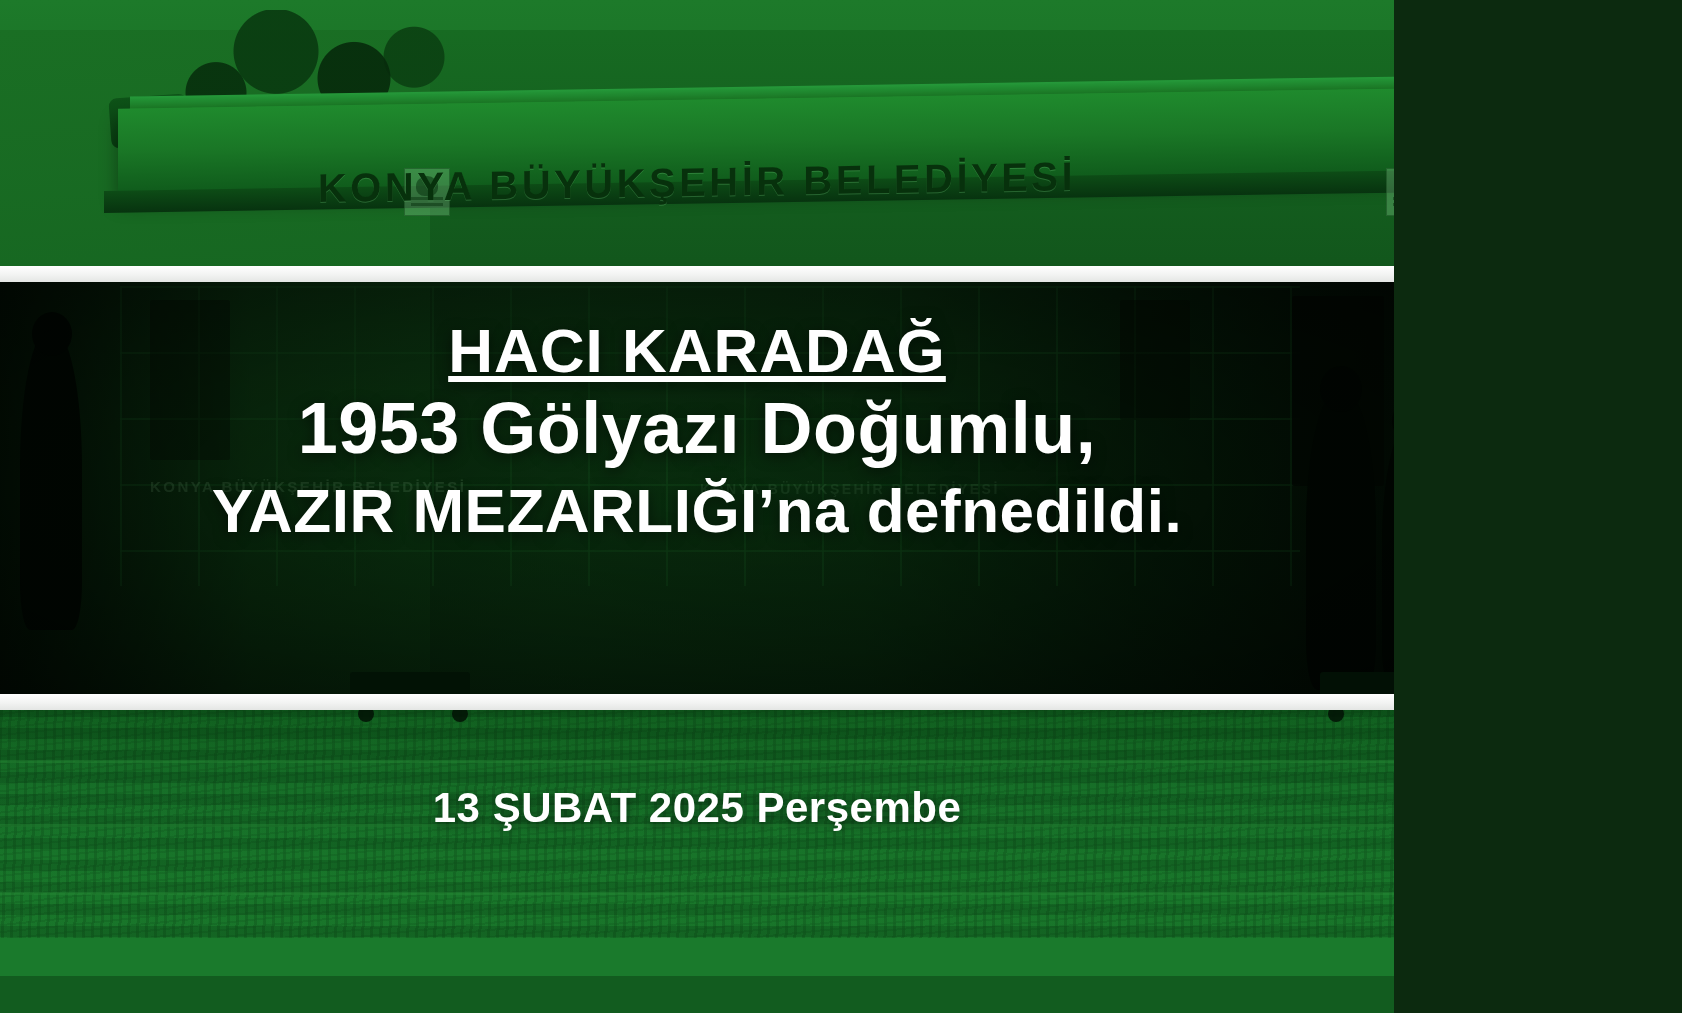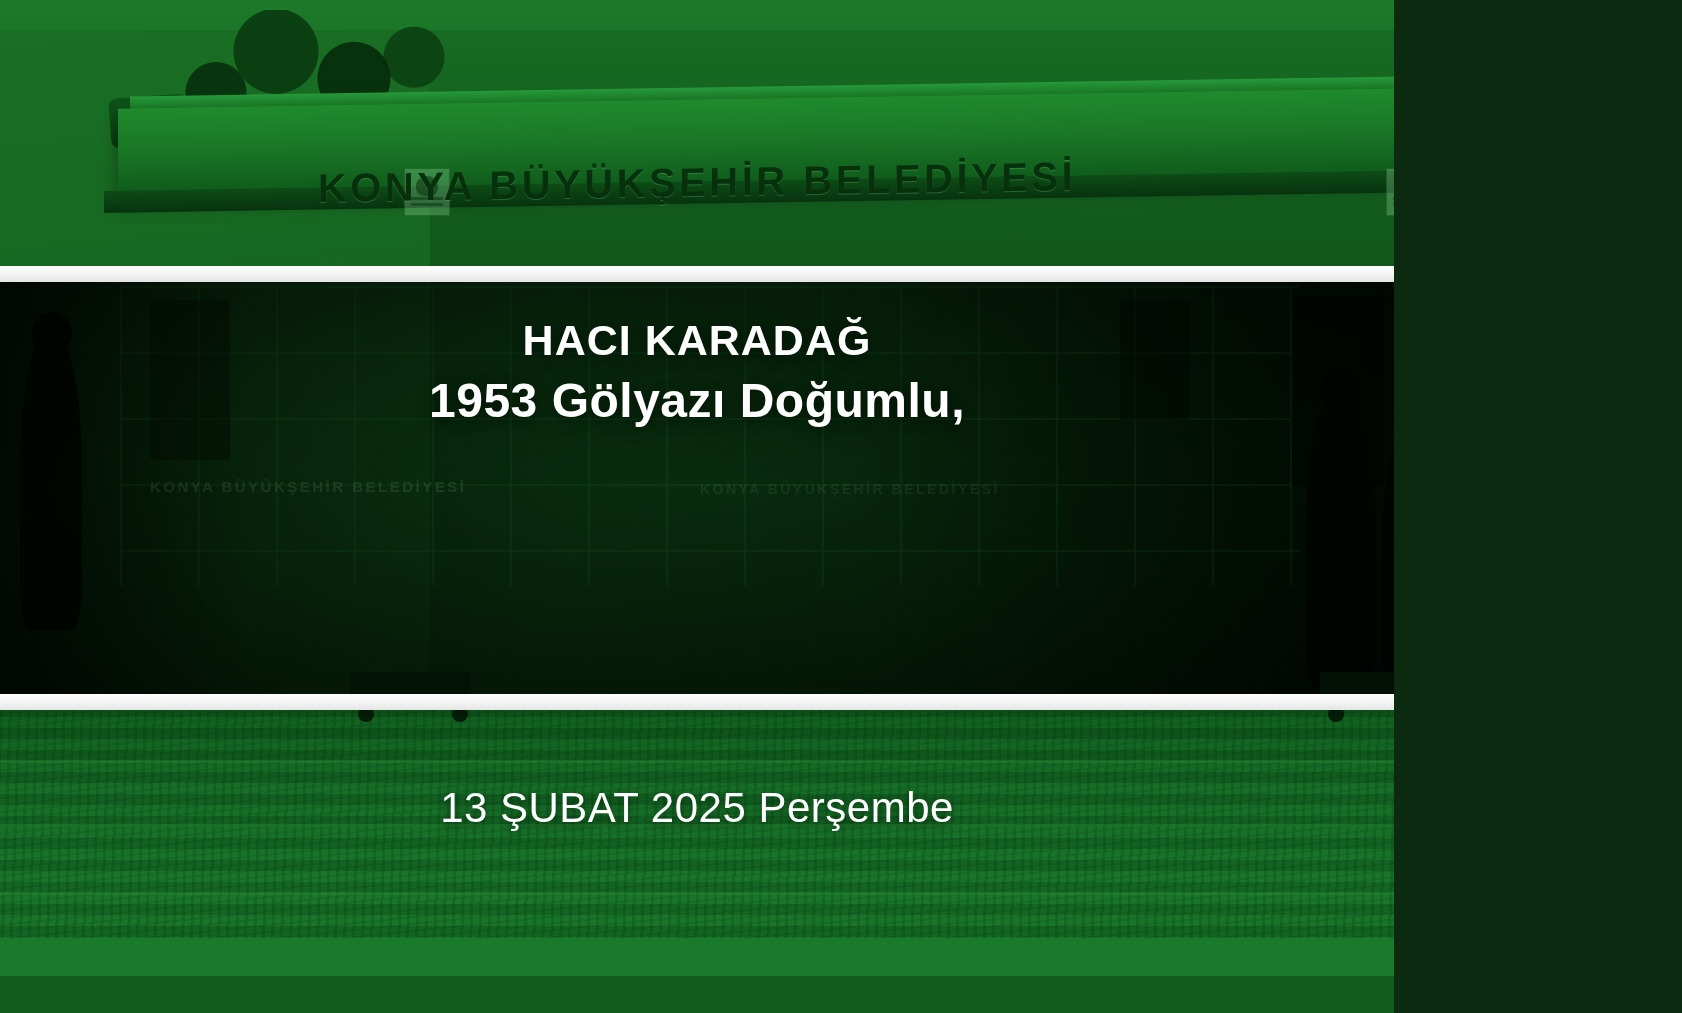--- a/index.html
+++ b/index.html
@@ -234,28 +234,28 @@
   .divider-1 { top:266px; height:16px; }
   .divider-2 { top:694px; height:16px; }
 
   
   .headline {
     position:absolute; left:0; top:318px; width:100%;
     text-align:center; color:#ffffff;
     font-weight:bold; line-height:1.06;
     text-shadow:0 3px 14px rgba(0,0,0,.55);
   }
-  .headline .l1 { font-size:43px; letter-spacing:1px; }
-  .headline .l2 { font-size:48px; letter-spacing:0.5px; margin-top:12px; }
+  .headline .l1 { font-size:62px; letter-spacing:1px;text-decoration:underline; }
+  .headline .l2 { font-size:72px; letter-spacing:0.5px; margin-top:6px; }
   .headline .l3 { font-size:62px; letter-spacing:0.5px; margin-top:12px; }
 
   .datebar {
     position:absolute; left:0; top:784px; width:100%;
     text-align:center; color:#ffffff;
-    font-size:42px; font-weight:normal; letter-spacing:0.5px;
+    font-size:42px; font-weight:bold; letter-spacing:0.5px;
     text-shadow:0 3px 12px rgba(0,0,0,.55);
   }
 </style>
 </head>
 <body>
 
 <div class="poster">
 
   <div class="photo">
     <div class="sky"></div>
@@ -328,17 +328,18 @@
     <div class="wheel w3"></div>
     <div class="wheel w4"></div>
   </div>
 
   <div class="divider divider-1"></div>
   <div class="divider divider-2"></div>
 
   <div class="headline">
     <div class="l1">HACI KARADAĞ</div>
     <div class="l2">1953 Gölyazı Doğumlu,</div>
+    <div class="l3">YAZIR MEZARLIĞI’na defnedildi.</div>
   </div>
 
   <div class="datebar">13 ŞUBAT 2025 Perşembe</div>
 
 </div>
 
 </body></html>

